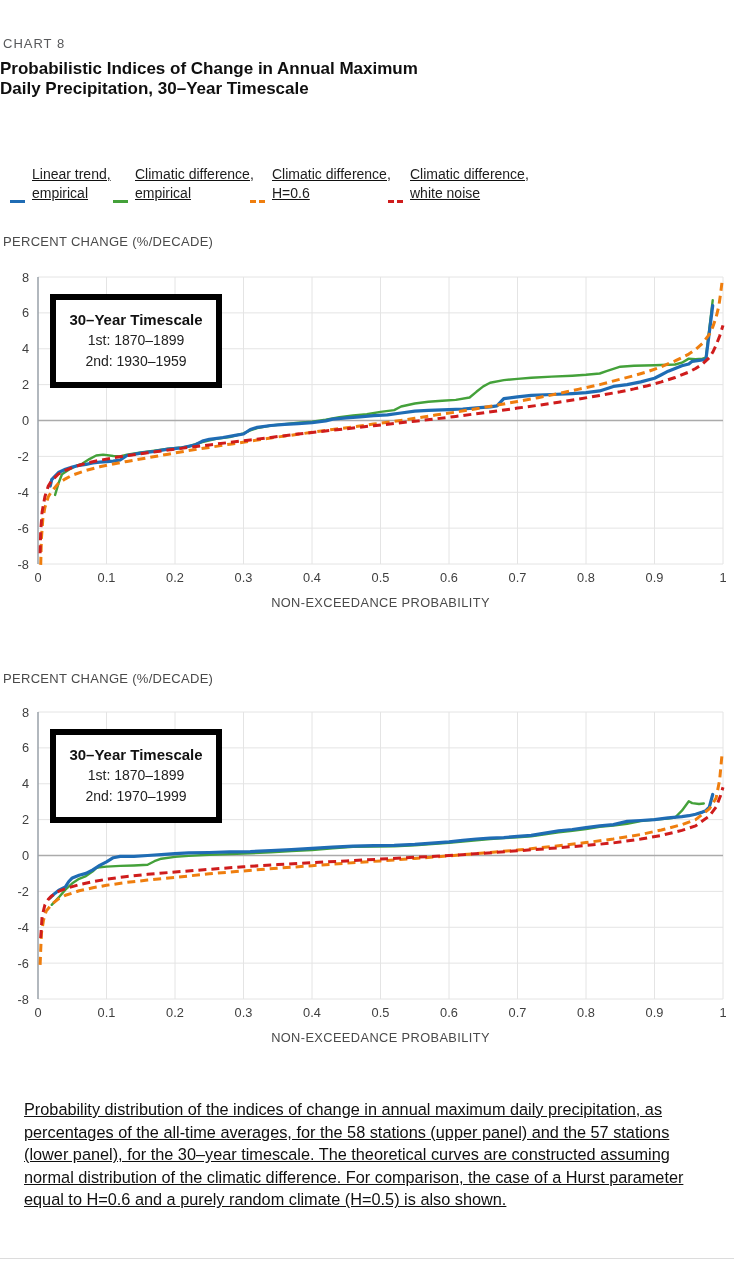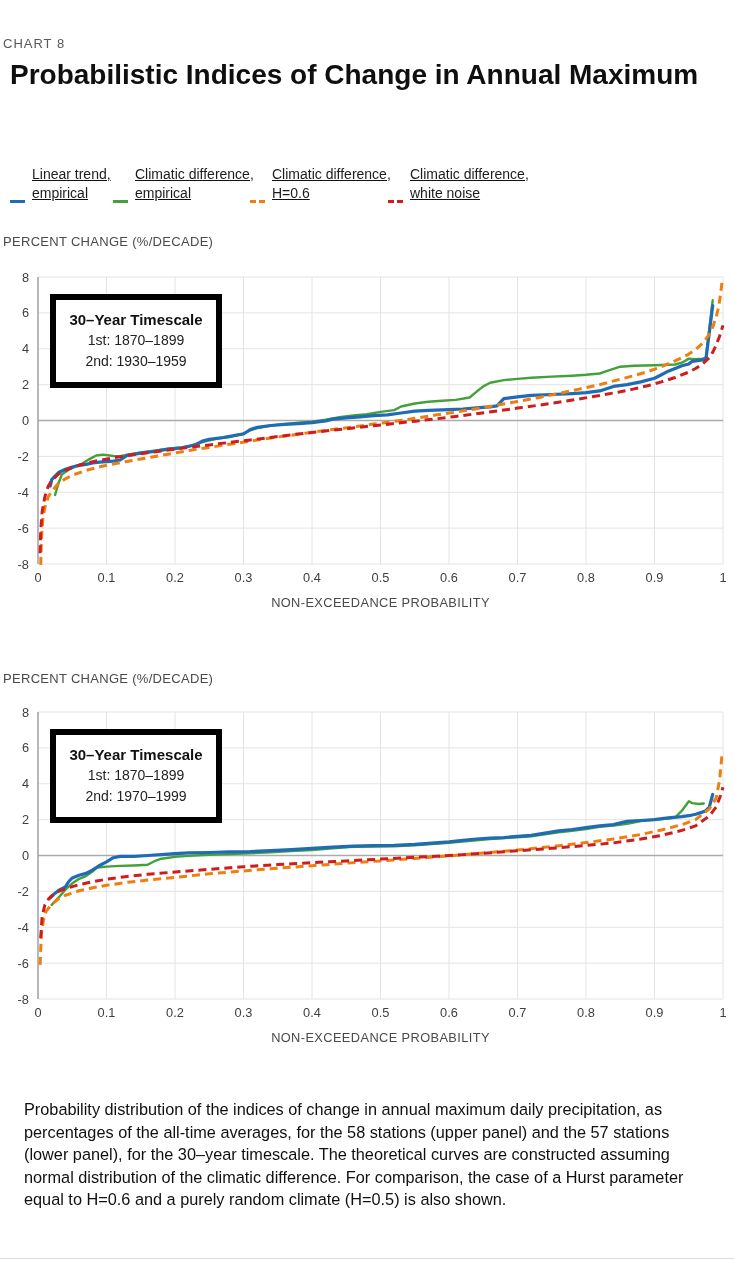--- a/index.html
+++ b/index.html
@@ -1,48 +1,49 @@
 <!DOCTYPE html>
 <html><head>
 <meta charset="utf-8">
 <style>
   html,body{margin:0;padding:0;background:#fff;}
   #page{position:relative;width:734px;height:1269px;background:#fff;overflow:hidden;
         font-family:"Liberation Sans","DejaVu Sans",sans-serif;color:#111;margin-top:32px;}
   .eyebrow{position:absolute;left:3px;top:4px;font-size:13px;letter-spacing:1px;color:#58595b;}
-  .title{position:absolute;left:10px;top:27px;font-size:28px;font-weight:700;line-height:1.17;color:#0f0f0f;}
+  .title{position:absolute;left:0;top:27px;font-size:17px;font-weight:700;line-height:1.17;color:#0f0f0f;}
   .legend{position:absolute;left:0;top:133px;width:734px;height:56px;}
   .legend-item{position:absolute;display:flex;align-items:flex-end;text-decoration:underline;}
   .swatch{display:inline-block;width:15px;height:3px;margin-top:8px;margin-right:7px;flex:0 0 auto;}
   .swatch.dashed{height:0;}
   .legend-text{font-size:14px;line-height:19px;color:#1c1c1c;}
   .axis-ylabel{position:absolute;left:3px;font-size:13px;letter-spacing:.3px;color:#4a4a4a;}
   .chart-svg{position:absolute;left:0;width:734px;height:355px;}
   .tick{font-size:12.8px;fill:#3f3f3f;}
   .axis-title{font-size:12.8px;letter-spacing:.4px;fill:#4a4a4a;}
   .annot{position:absolute;left:50px;width:160px;background:#fff;border:6px solid #000000;
          text-align:center;padding:9px 0 10px 0;z-index:3;}
   .annot-title{font-size:15px;font-weight:700;line-height:21px;color:#111;}
   .annot-row{font-size:14px;line-height:21px;color:#222;}
-  .caption{position:absolute;left:24px;top:1066px;width:660px;font-size:16.3px;line-height:22.6px;color:#101010;}
+  .caption{position:absolute;left:24px;top:1066px;width:660px;font-size:16.3px;line-height:22.6px;color:#101010;text-decoration:underline;}
   .hairline{position:absolute;left:0;top:1226px;width:734px;height:1px;background:#dcdcdc;}
   .footer{position:absolute;left:4px;top:1244px;width:730px;display:flex;justify-content:space-between;align-items:flex-end;}
   .src{font-size:14px;color:#5a5a5a;}
   .src b{color:#000;}
   .brand{font-size:15px;color:#2e2e2e;display:flex;align-items:center;}
   .bell{display:inline-block;}
 </style>
 </head>
 <body>
 
 <div id="page">
 
   <div class="eyebrow">CHART 8</div>
   <div class="title">
     <div>Probabilistic Indices of Change in Annual Maximum</div>
+    <div>Daily Precipitation, 30–Year Timescale</div>
   </div>
 
   <div class="legend">
     <div class="legend-item" style="left:10px;top:0;">
       <span class="swatch" style="background: rgb(31, 108, 180);"></span>
       <span class="legend-text">
         <div>Linear trend,</div>
         <div>empirical</div>
       </span>
     </div>

